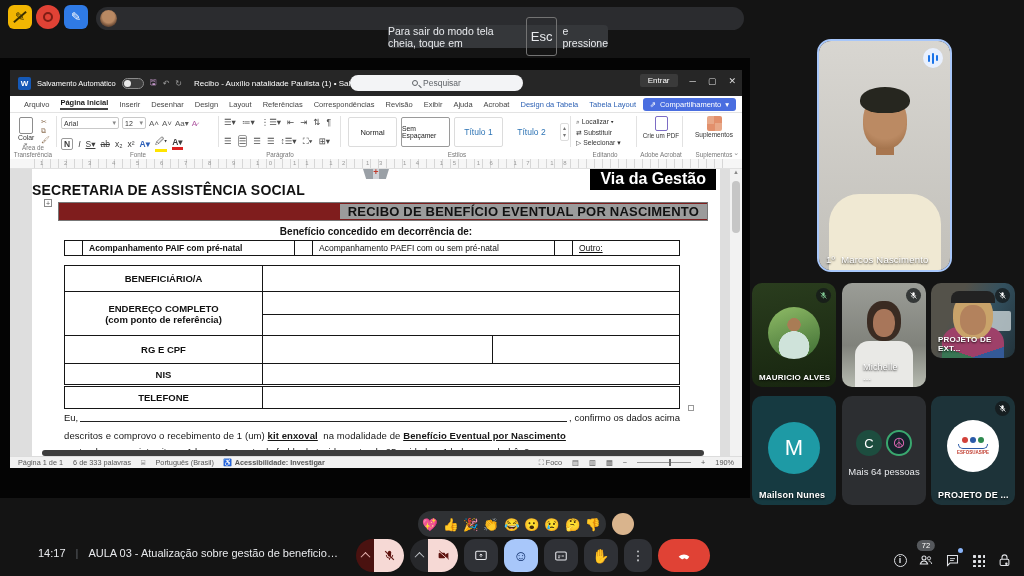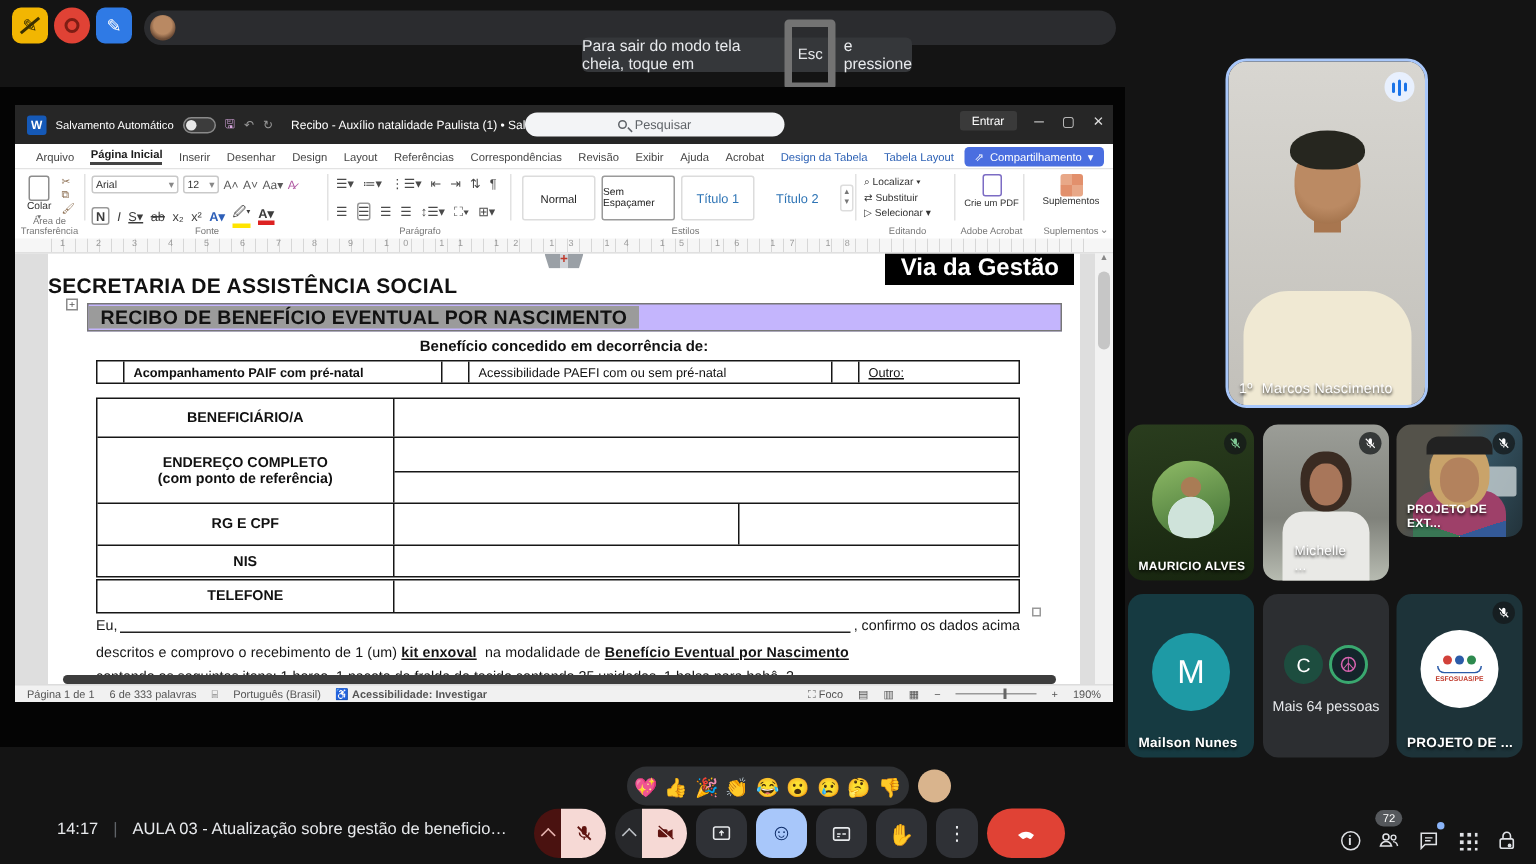--- a/index.html
+++ b/index.html
@@ -12,21 +12,21 @@
   
   .tl-btn { width:24px; height:24px; border-radius:6px; display:flex; align-items:center; justify-content:center; font-size:12px; }
   .tl-yellow { background:#f2b602; color:#3a2f00; position:relative; }
   .tl-yellow::after { content:""; position:absolute; left:4px; top:11px; width:16px; height:2px; background:#3a2f00; transform:rotate(-40deg); }
   .tl-red { background:#e04235; border-radius:50%; }
   .tl-red i { display:block; width:10px; height:10px; border:2.5px solid #7e1d14; border-radius:50%; }
   .tl-blue { background:#2f7ae5; color:#fff; }
   .presenter-pill { left:96px; top:7px; width:648px; height:23px; background:#2b2c2f; border-radius:12px; color:#e8eaed; font-size:10.5px; gap:7px; padding-left:4px; }
   .avatar { width:17px; height:17px; border-radius:50%; background:radial-gradient(circle at 50% 40%, #b98963 0 45%, #6d4c36 70%); }
   .toast { left:388px; top:25px; width:220px; height:23px; background:#35373a; border-radius:4px; color:#e8eaed; font-size:10.5px; justify-content:center; gap:5px; }
-  .esckey { border:5px solid #737373; border-radius:3px; padding:12px 4px; font-size:10px; line-height:13px; }
+  .esckey { border:1px solid #737373; border-radius:3px; padding:12px 4px; font-size:13px; line-height:13px; }
 
   
   #stage { left:0; top:58px; width:750px; height:440px; background:#040404; }
   #word { left:10px; top:12px; width:732px; height:398px; background:#fff; }
   .w-title { left:0; top:0; width:732px; height:26px; background:#262626; color:#fff; font-size:8px; }
   .wicon { width:13px; height:13px; background:#1559b7; color:#fff; border-radius:2px; font-size:8px; font-weight:bold; display:flex; align-items:center; justify-content:center; }
   .toggle { width:22px; height:11px; border:1px solid #8a8a8a; border-radius:6px; position:relative; background:#3c3c3c; }
   .toggle i { position:absolute; left:1px; top:1px; width:7px; height:7px; background:#e8e8e8; border-radius:50%; }
   .w-search { left:340px; top:5px; width:173px; height:16px; background:#f3f4f6; border-radius:8px; color:#5f6368; font-size:8.5px; gap:5px; justify-content:center; }
   .lens { width:6px; height:6px; border:1px solid #5f6368; border-radius:50%; position:relative; }
@@ -56,21 +56,21 @@
   .w-status { left:0; top:386px; width:732px; height:12px; background:#f1f1f1; font-size:7.3px; color:#555; border-top:1px solid #dcdcdc; }
   .zoombar { width:54px; height:1px; background:#9a9a9a; position:relative; }
   .zoombar i { position:absolute; left:60%; top:-3px; width:2px; height:7px; background:#666; }
 
   
   .via { position:absolute; right:4px; top:0; background:#000; color:#fff; font-weight:bold; font-size:16px; padding:1px 10px 2px; }
   .org { position:absolute; left:0; right:0; top:13px; text-align:left; font-weight:bold; font-size:14px; letter-spacing:.2px; }
   .crest { position:absolute; left:50%; top:0; width:26px; height:10px; transform:translateX(-50%); background:linear-gradient(90deg,#9aa0a6 0 40%, #d0d3d8 40% 60%, #9aa0a6 60%); clip-path:polygon(0 0,100% 0,88% 100%,12% 100%); }
   .crest::after { content:"+"; position:absolute; left:50%; top:-2px; transform:translateX(-50%); color:#c0392b; font-size:9px; font-weight:bold; }
   .handle { position:absolute; left:12px; top:30px; width:8px; height:8px; border:1px solid #8a8a8a; font-size:7px; color:#555; display:flex; align-items:center; justify-content:center; }
-  .doctitle { position:absolute; left:26px; right:12px; top:33px; height:19px; background:#c4b5fd; border:1px solid #777; display:flex; align-items:center; justify-content:flex-start; }
+  .doctitle { position:absolute; left:26px; right:12px; top:33px; height:19px; background:#7f1d1d; border:1px solid #777; display:flex; align-items:center; justify-content:flex-end; }
   .doctitle span { background:#9b9b9b; padding:0 8px; font-weight:bold; font-size:13px; letter-spacing:.2px; }
   .subtitle { position:absolute; left:0; right:0; top:57px; text-align:center; font-weight:bold; font-size:10px; }
   .opts { position:absolute; left:32px; top:71px; width:616px; height:16px; display:flex; border:1px solid #161616; font-size:8.5px; }
   .opts > div { border-right:1px solid #161616; display:flex; align-items:center; padding-left:6px; }
   .opts > div:last-child { border-right:none; }
   .ftable { position:absolute; left:32px; width:616px; border:1px solid #161616; }
   .frow { display:flex; border-bottom:1px solid #161616; }
   .frow:last-child { border-bottom:none; }
   .fl { width:198px; border-right:1px solid #161616; display:flex; flex-direction:column; align-items:center; justify-content:center; font-weight:bold; font-size:9.5px; text-align:center; }
   .fv { flex:1; position:relative; }
@@ -296,21 +296,21 @@
           <div class="handle">+</div>
           <div class="doctitle">
               <span>RECIBO DE BENEFÍCIO EVENTUAL POR NASCIMENTO</span>
             </div>
           <div class="subtitle">Benefício concedido em decorrência de:</div>
 
           <div class="opts">
             <div style="width:18px;"></div>
             <div style="width:212px;font-weight:bold;">Acompanhamento PAIF com pré-natal</div>
             <div style="width:18px;"></div>
-            <div style="width:242px;">Acessibilidade PAEFI com ou sem pré-natal</div>
+            <div style="width:242px;">Acompanhamento PAEFI com ou sem pré-natal</div>
             <div style="width:18px;"></div>
             <div style="flex:1;text-decoration:underline;">Outro:</div>
           </div>
 
           <div class="ftable" style="top:96px;">
             <div class="frow" style="height:26px;">
               <div class="fl">BENEFICIÁRIO/A</div>
               <div class="fv"></div>
             </div>
             <div class="frow" style="height:44px;">

